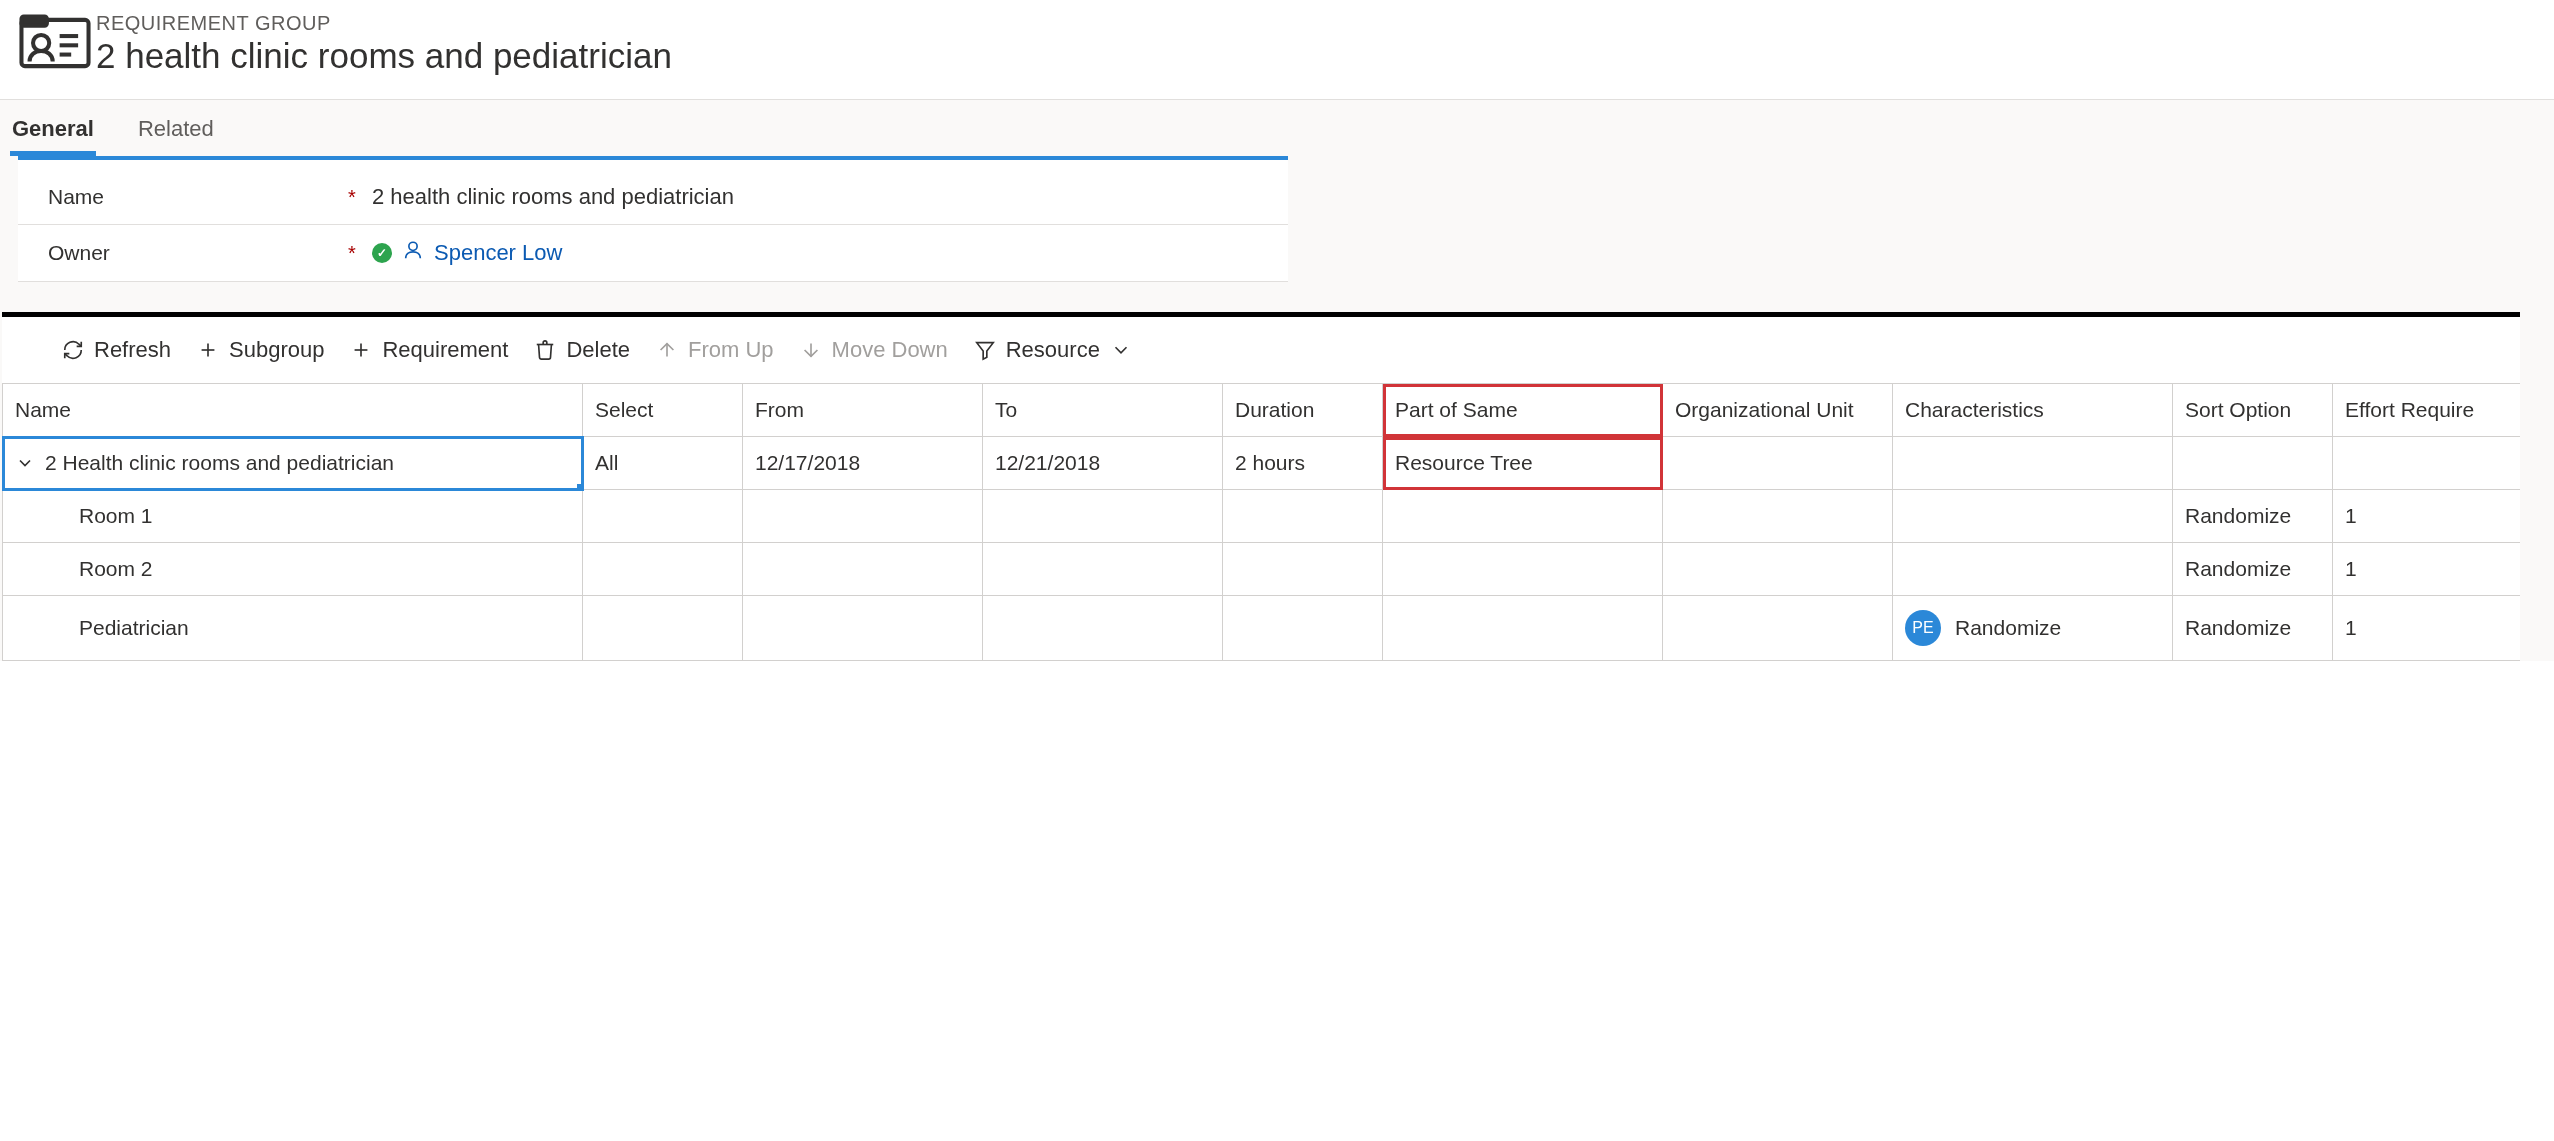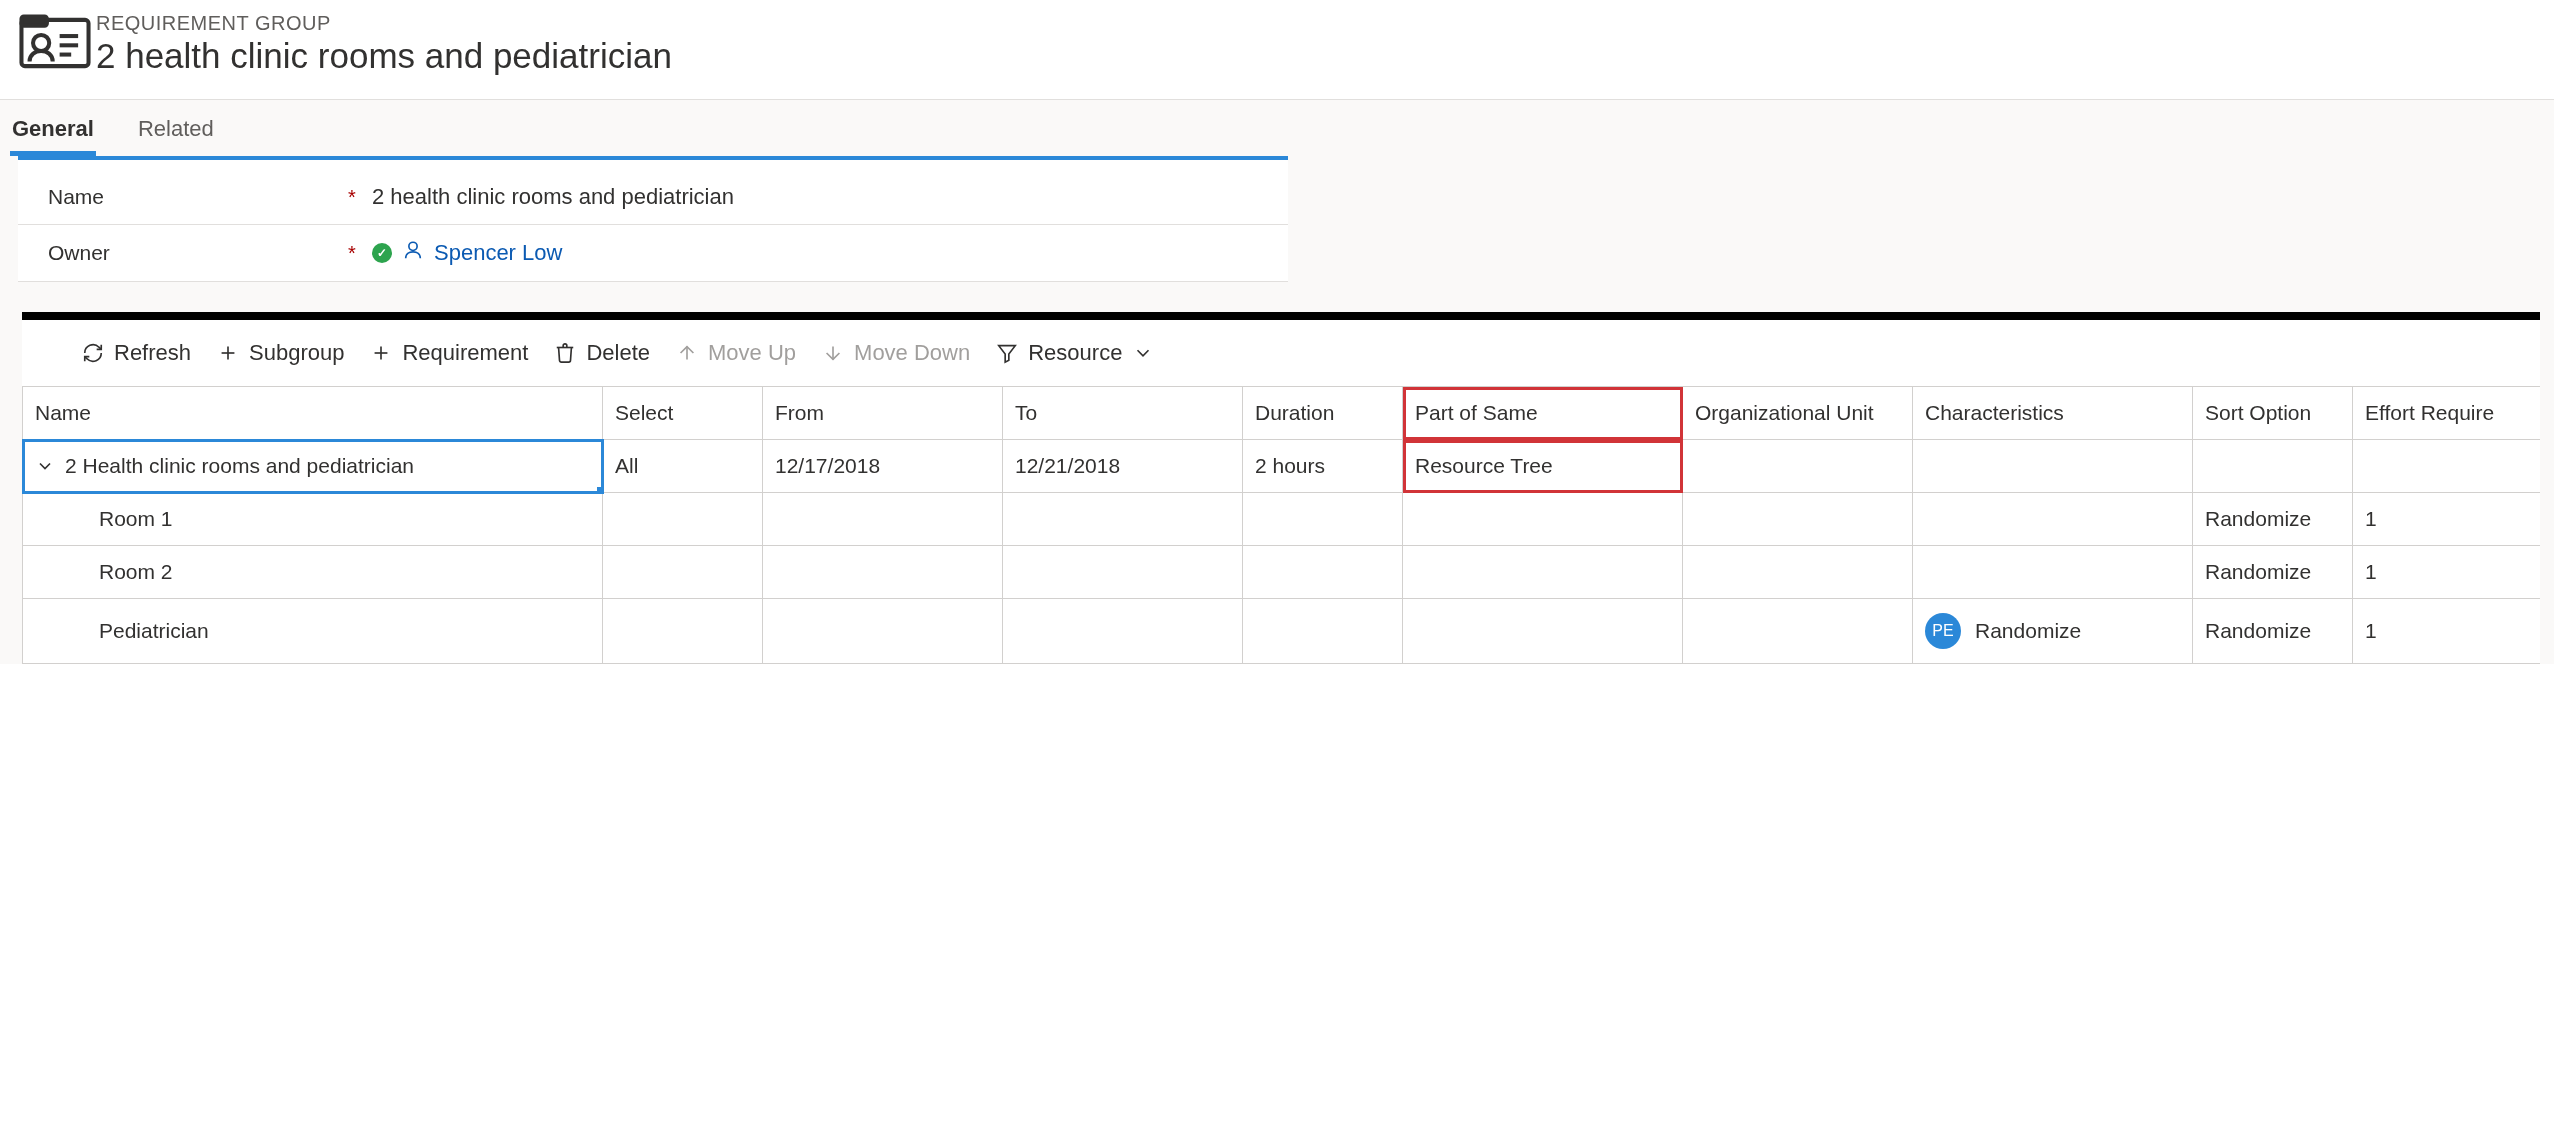--- a/index.html
+++ b/index.html
@@ -98,23 +98,23 @@
   .presence {
     width:20px; height:20px; border-radius:50%;
     background:#2da44e; display:inline-flex;
     align-items:center; justify-content:center; color:#fff;
     font-size:12px; font-weight:bold;
   }
   .person-icon svg { width:22px; height:22px; stroke:#0b5ab2; }
 
   
   .grid-section {
-    margin: 0 22px;
+    margin: 0 2px;
     background:#fff;
-    border-top: 8px solid #000000;
+    border-top: 5px solid #000000;
     width: 2518px;
     overflow:hidden;
   }
 
   .toolbar {
     display:flex;
     align-items:center;
     gap: 26px;
     padding: 20px 60px;
     font-size: 22px;
@@ -284,21 +284,21 @@
             <path d="M19 6l-1 14a2 2 0 0 1-2 2H8a2 2 0 0 1-2-2L5 6"></path>
             <path d="M10 6V4a2 2 0 0 1 4 0v2"></path>
           </svg>
           <span class="lbl">Delete</span>
         </div>
         <div class="tool disabled">
           <svg viewBox="0 0 24 24" fill="none" stroke="#a19f9d" stroke-width="1.8">
             <line x1="12" y1="19" x2="12" y2="5"></line>
               <polyline points="5 12 12 5 19 12"></polyline>
           </svg>
-          <span class="lbl">Move Up</span>
+          <span class="lbl">From Up</span>
         </div>
         <div class="tool disabled">
           <svg viewBox="0 0 24 24" fill="none" stroke="#a19f9d" stroke-width="1.8">
             <line x1="12" y1="5" x2="12" y2="19"></line>
               <polyline points="5 12 12 19 19 12"></polyline>
           </svg>
           <span class="lbl">Move Down</span>
         </div>
         <div class="tool">
           <svg viewBox="0 0 24 24" fill="none" stroke="#323130" stroke-width="1.8">

